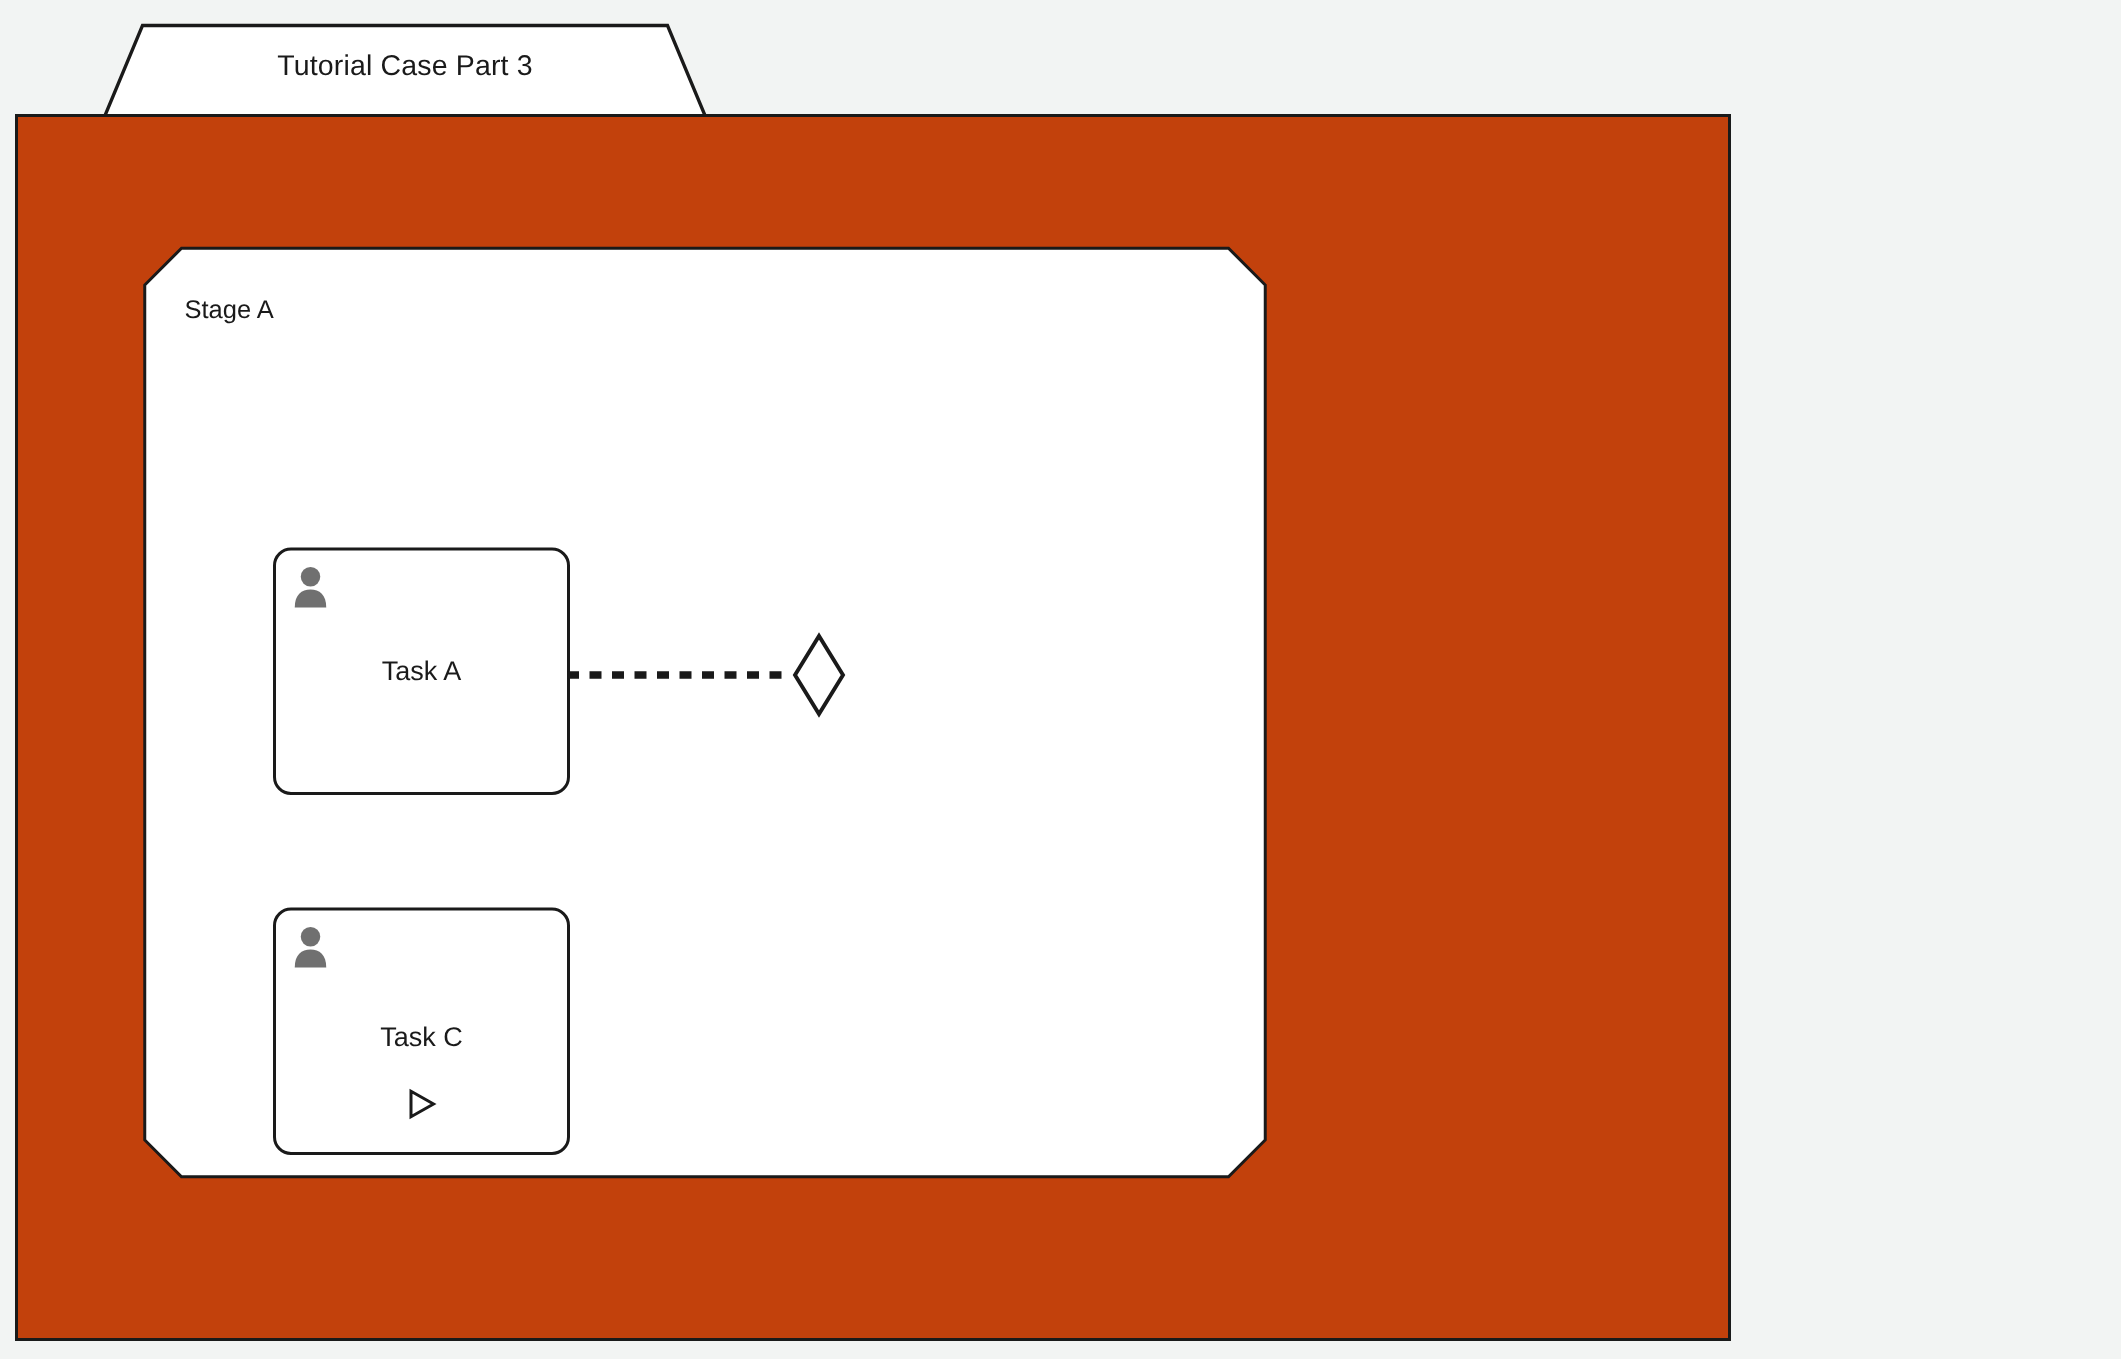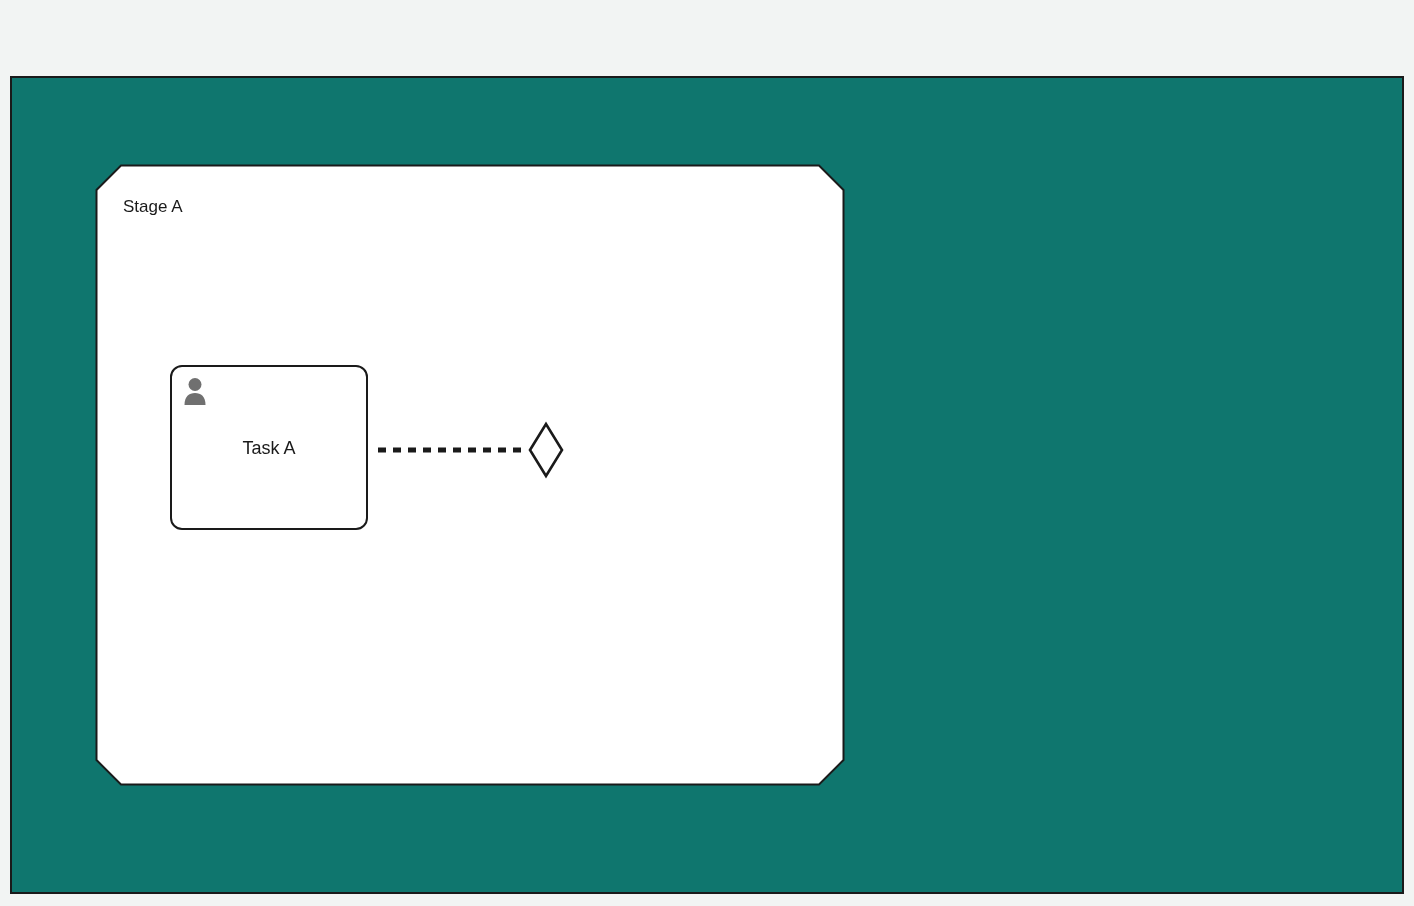--- a/index.html
+++ b/index.html
@@ -48,23 +48,23 @@
     padding-bottom: 2px;
     box-sizing: border-box;
     pointer-events: none;
   }
 
   
   .board {
     position: absolute;
     left: 10px;
     top: 76px;
-    width: 1394px;
+    width: 1144px;
     height: 818px;
-    background: #0f766e;
+    background: #c2410c;
     border: 2px solid #1a1a1a;
     box-sizing: border-box;
   }
 
   
   .stage {
     position: absolute;
     left: 83px;
     top: 86px;
     width: 750px;
@@ -81,21 +81,21 @@
   }
 
   
   .task {
     position: absolute;
     background: #ffffff;
     border: 2px solid #1a1a1a;
     border-radius: 12px;
     box-sizing: border-box;
   }
-  .task-a { left: 158px; top: 287px; width: 198px; height: 165px; padding-left: 36px; }
+  .task-a { left: 170px; top: 287px; width: 198px; height: 165px; padding-left: 36px; }
   .task-b { left: 535px; top: 287px; width: 199px; height: 165px; }
   .task-c { left: 170px; top: 527px; width: 198px; height: 165px; }
 
   .person-icon {
     position: absolute;
     left: 10px;
     top: 9px;
     width: 26px;
     height: 30px;
   }
@@ -133,20 +133,26 @@
     height: 66px;
     pointer-events: none;
   }
   .connector svg { display: block; overflow: visible; }
 </style>
 </head>
 <body>
 
 <div id="app">
 
+  <div class="case-tab">
+    <svg width="404" height="64" viewBox="0 0 404 64" xmlns="http://www.w3.org/2000/svg">
+      <path d="M 2 63 L 27 3 L 377 3 L 402 63" fill="#ffffff" stroke="#1a1a1a" stroke-width="2.2" stroke-linejoin="miter"></path>
+    </svg>
+    <div class="case-tab-label">Tutorial Case Part 3</div>
+  </div>
 
   <div class="board">
 
     <div class="stage">
       <svg width="750" height="622" viewBox="0 0 750 622" xmlns="http://www.w3.org/2000/svg">
         <path d="M 26 1.5 L 724 1.5 L 748.5 26 L 748.5 596 L 724 620.5 L 26 620.5 L 1.5 596 L 1.5 26 Z" fill="#ffffff" stroke="#1a1a1a" stroke-width="2" stroke-linejoin="miter"></path>
       </svg>
       <div class="stage-label">Stage A</div>
     </div>
 
@@ -154,20 +160,34 @@
       <span class="person-icon">
         <svg width="26" height="30" viewBox="0 0 26 30" xmlns="http://www.w3.org/2000/svg">
           <circle cx="13" cy="8.5" r="6.5" fill="#707070"></circle>
           <path d="M 2.5 29 C 2.5 20.5 7 17 13 17 C 19 17 23.5 20.5 23.5 29 Z" fill="#707070"></path>
         </svg>
       </span>
       <div class="task-title">Task A</div>
     </div>
 
 
+    <div class="task task-c">
+      <span class="person-icon">
+        <svg width="26" height="30" viewBox="0 0 26 30" xmlns="http://www.w3.org/2000/svg">
+          <circle cx="13" cy="8.5" r="6.5" fill="#707070"></circle>
+          <path d="M 2.5 29 C 2.5 20.5 7 17 13 17 C 19 17 23.5 20.5 23.5 29 Z" fill="#707070"></path>
+        </svg>
+      </span>
+      <div class="task-title">Task C</div>
+      <span class="play-icon">
+        <svg width="22" height="22" viewBox="0 0 22 22" xmlns="http://www.w3.org/2000/svg">
+          <path d="M 4 2.5 L 19 11 L 4 19.5 Z" fill="#ffffff" stroke="#1a1a1a" stroke-width="2" stroke-linejoin="miter"></path>
+        </svg>
+      </span>
+    </div>
 
     <div class="connector">
       <svg width="210" height="66" viewBox="0 0 210 66" xmlns="http://www.w3.org/2000/svg">
         <line x1="6" y1="32" x2="156" y2="32" stroke="#1a1a1a" stroke-width="5" stroke-dasharray="8 7" stroke-linecap="butt"></line>
         <path d="M 158 32 L 174 6 L 190 32 L 174 58 Z" fill="#ffffff" stroke="#1a1a1a" stroke-width="2.6" stroke-linejoin="miter"></path>
       </svg>
     </div>
 
   </div>
 </div>

